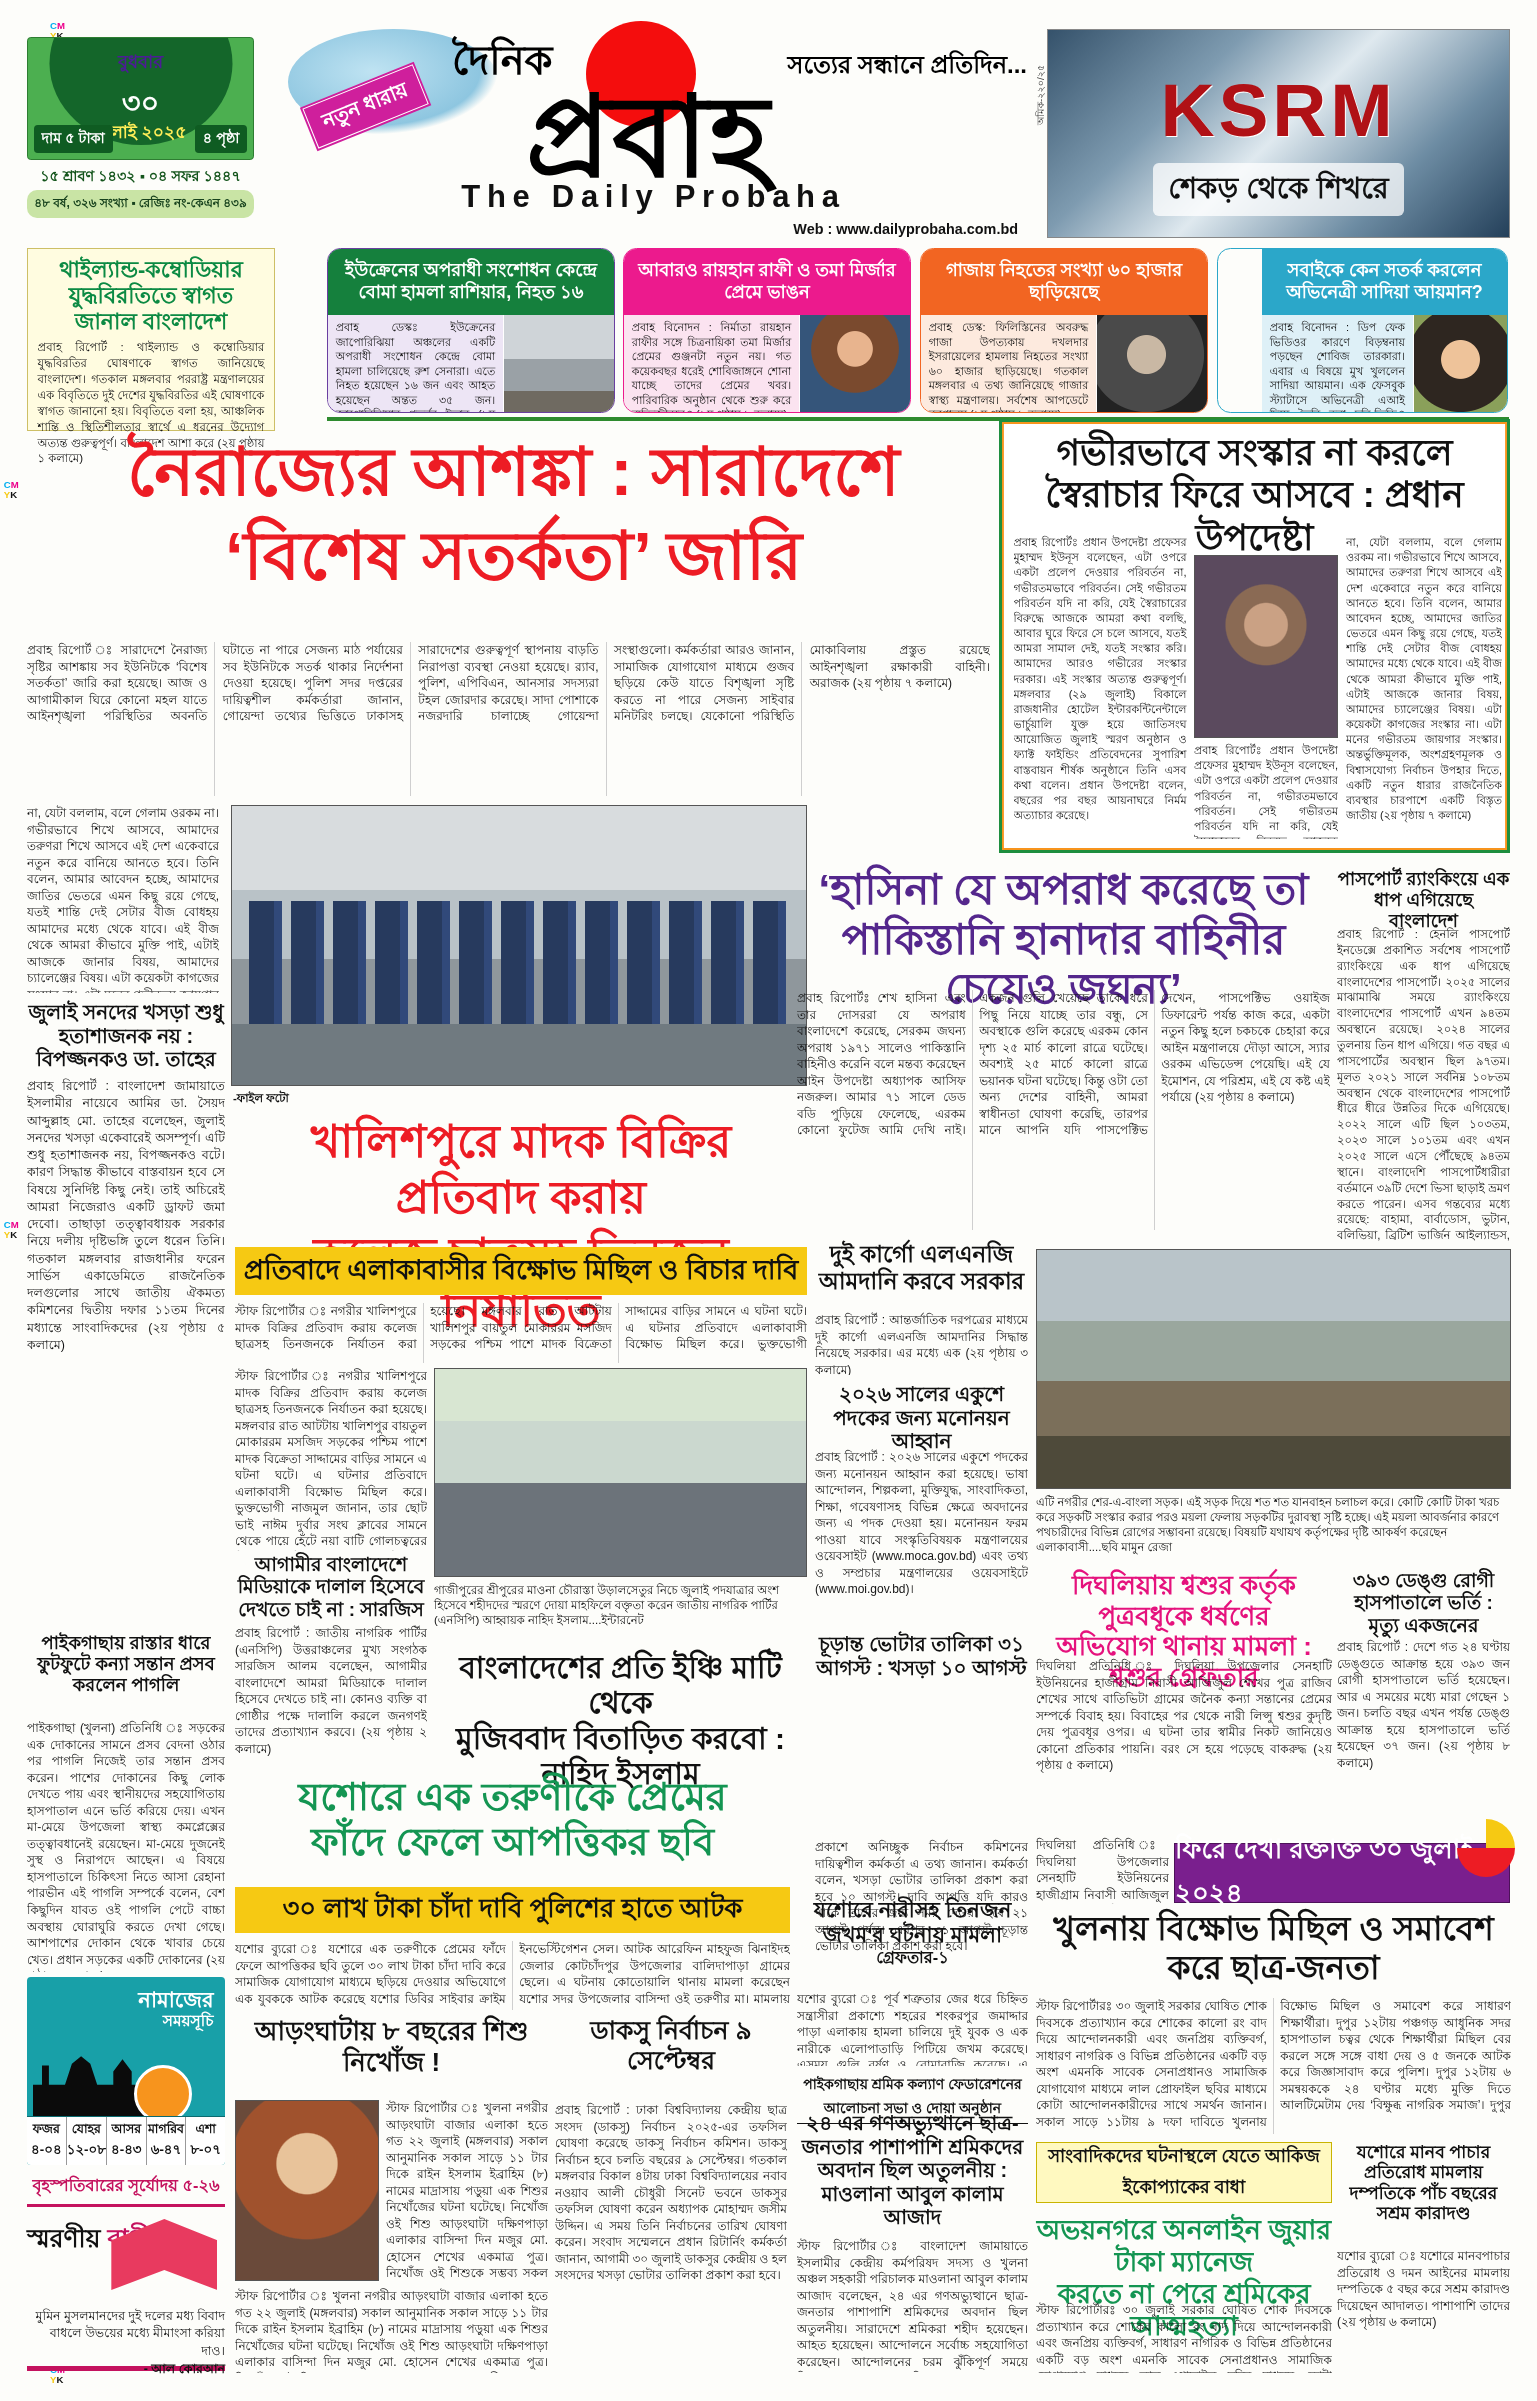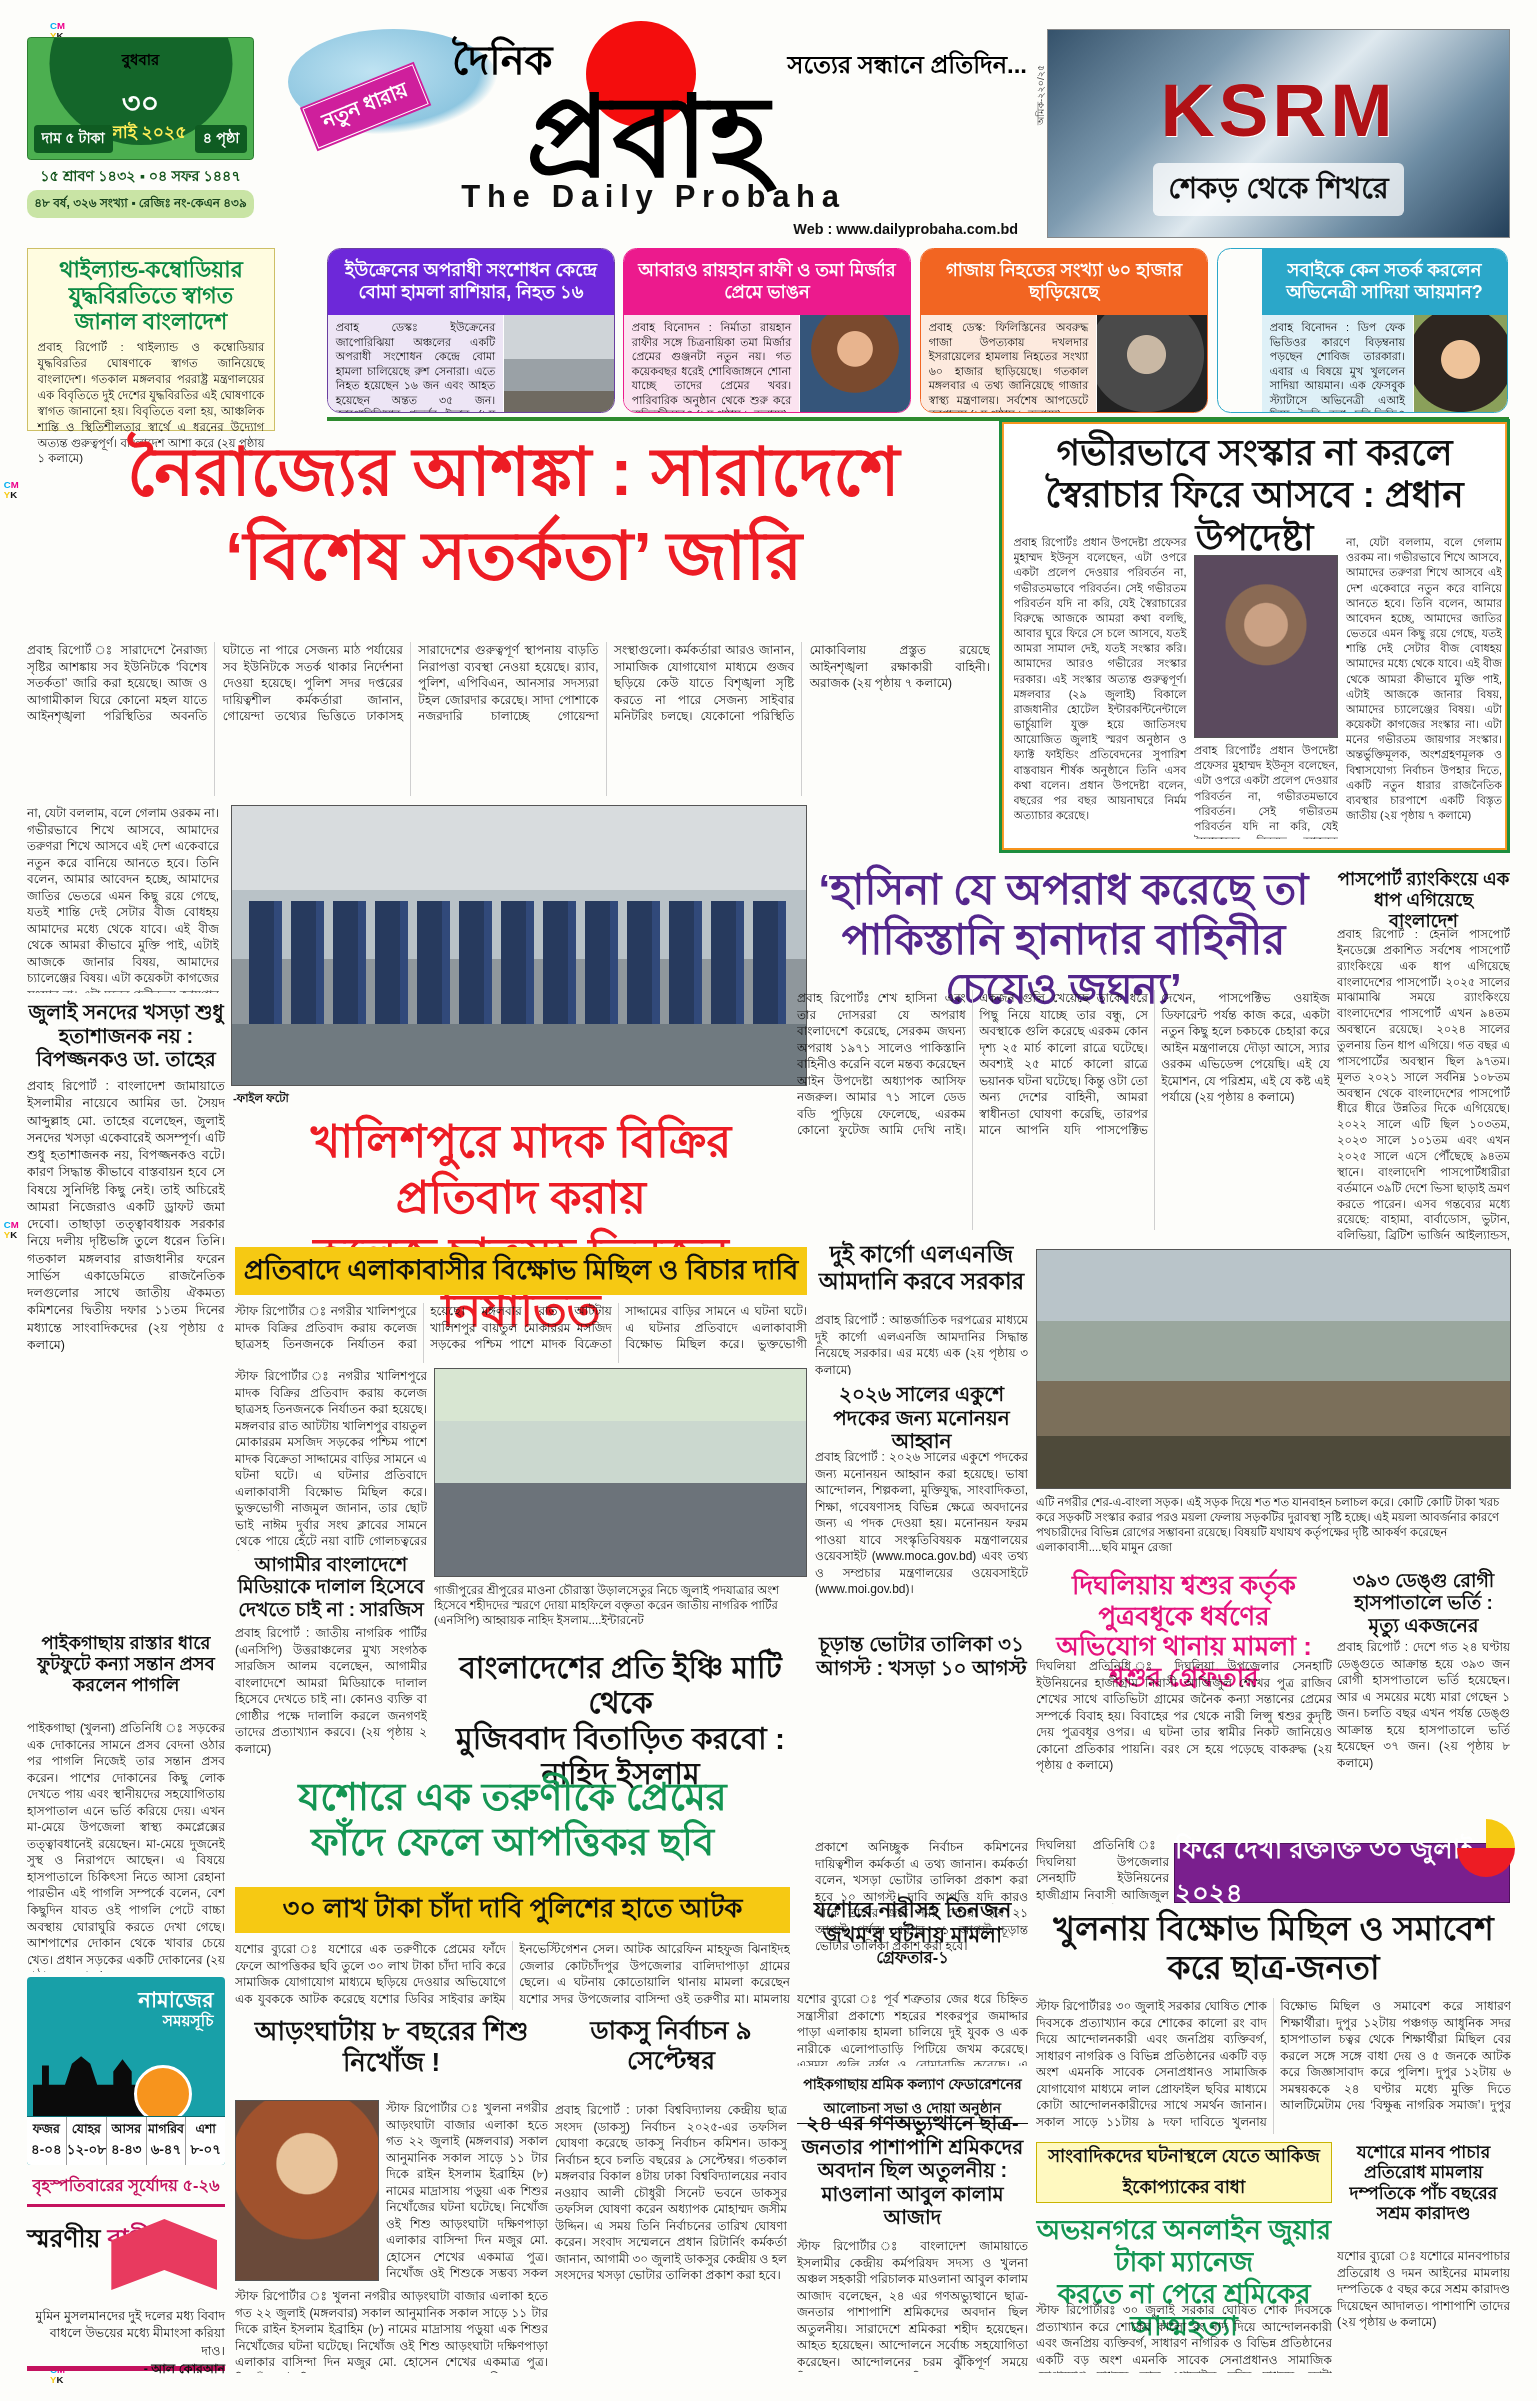--- a/index.html
+++ b/index.html
@@ -34,21 +34,21 @@
   #logo-bn{font-weight:bold;color:#000;letter-spacing:1.9px;}
   #ksrm-ad{background:linear-gradient(135deg,#35526b 0%,#7e9bb0 30%,#dfe9ef 50%,#6d8ca3 75%,#24405a 100%);border:1px solid #888;}
   #ksrm-word{color:#b01116;font-weight:bold;font-size:75px;letter-spacing:3.8px;text-shadow:1px 1px 0 #fff;}
   #ksrm-slogan{color:#111;font-weight:bold;font-size:29px;background:rgba(255,255,255,.75);border-radius:5.8px;padding:1.9px 15.4px;display:inline-block;}
   
   .teaser{border-radius:13.4px;overflow:hidden;border:1.9px solid #999;display:flex;flex-direction:column;}
   .teaser .t-head{color:#fff;font-weight:bold;font-size:18px;line-height:1.2;text-align:center;padding:5.8px 7.7px;min-height:54px;display:flex;align-items:center;justify-content:center;}
   .teaser .t-body{flex:1;display:flex;}
   .teaser .t-text{flex:1.45;padding:5.8px 7.7px;font-size:11px;line-height:1.32;text-align:justify;}
   .teaser .t-photo{flex:1;border-left:1.9px solid #fff;}
-  .t1 .t-head{background:#6d28d9;} .t1{border-color:#6a3fa0;} .t1 .t-text{background:#ede5f5;}
+  .t1 .t-head{background:#15803d;} .t1{border-color:#6a3fa0;} .t1 .t-text{background:#ede5f5;}
   .t2 .t-head{background:#ec1a8d;} .t2{border-color:#ec1a8d;} .t2 .t-text{background:#fbe3f0;}
   .t3 .t-head{background:#f26522;} .t3{border-color:#f26522;} .t3 .t-text{background:#fdeade;}
   .t4 .t-head{background:#2ba7c9;} .t4{border-color:#2ba7c9;} .t4 .t-text{background:#def0f7;}
   .ph-rubble{background:linear-gradient(180deg,#cfd4d8 0 35%,#9aa1a6 35% 60%,#6f6a61 60% 100%);}
   .ph-actress{background:radial-gradient(circle at 50% 30%,#e8b48e 0 18%,#7a4a2e 19% 45%,#35557a 46% 100%);}
   .ph-gaza{background:radial-gradient(circle at 45% 35%,#c9b8a4 0 20%,#4a4a4a 21% 60%,#222 61% 100%);}
   .ph-actress2{background:radial-gradient(circle at 50% 35%,#eec39a 0 20%,#2e2620 21% 55%,#8aa05a 56% 100%);}
   .ph-police{background:
      linear-gradient(180deg,#d8dcde 0 30%,#b9c2c7 30% 55%,#8f979c 55% 78%,#707a80 78% 100%);}
   .ph-police .row{position:absolute;left:3%;right:3%;top:34%;height:44%;
@@ -91,21 +91,21 @@
 
 <div id="page">
 
   <div class="abs cmyk" style="left:50px;top:21px;"><span class="c">C</span><span class="m">M</span><br><span class="y">Y</span><span class="k">K</span></div>
   <div class="abs cmyk" style="left:3.8px;top:480px;"><span class="c">C</span><span class="m">M</span><br><span class="y">Y</span><span class="k">K</span></div>
   <div class="abs cmyk" style="left:3.8px;top:1220px;"><span class="c">C</span><span class="m">M</span><br><span class="y">Y</span><span class="k">K</span></div>
   <div class="abs cmyk" style="left:50px;top:2365px;"><span class="c">C</span><span class="m">M</span><br><span class="y">Y</span><span class="k">K</span></div>
 
   <div id="infobox-green" class="abs" style="left:27px;top:37px;width:227px;height:123px;">
     <div id="infobox-circle"></div>
-    <div class="abs ctr bold" style="left:0;right:0;top:9.6px;color:#000000;font-size:15px;">বুধবার</div>
+    <div class="abs ctr bold" style="left:0;right:0;top:9.6px;color:#4c1d95;font-size:18px;">বুধবার</div>
     <div class="abs ctr bold" style="left:0;right:0;top:42px;color:#fff;font-size:29px;">৩০</div>
     <div class="abs ctr bold" style="left:0;right:0;top:81px;color:#ffee58;font-size:17.3px;">জুলাই ২০২৫</div>
     <div class="abs chip" style="left:5.8px;bottom:5.8px;">দাম ৫ টাকা</div>
     <div class="abs chip" style="right:5.8px;bottom:5.8px;">৪ পৃষ্ঠা</div>
   </div>
   <div class="abs bold ctr" style="left:27px;top:165px;width:227px;font-size:14.4px;color:#14551c;">
     <span>১৫ শ্রাবণ ১৪৩২</span> ▪ <span>০৪ সফর ১৪৪৭</span>
   </div>
   <div id="infobox-strip" class="abs ctr bold" style="left:27px;top:190px;width:227px;font-size:12px;padding:3.8px 1.9px;border-radius:10px;">
     <span>৪৮ বর্ষ, ৩২৬ সংখ্যা</span> ▪ <span>রেজিঃ নং-কেএন ৪৩৯</span>

